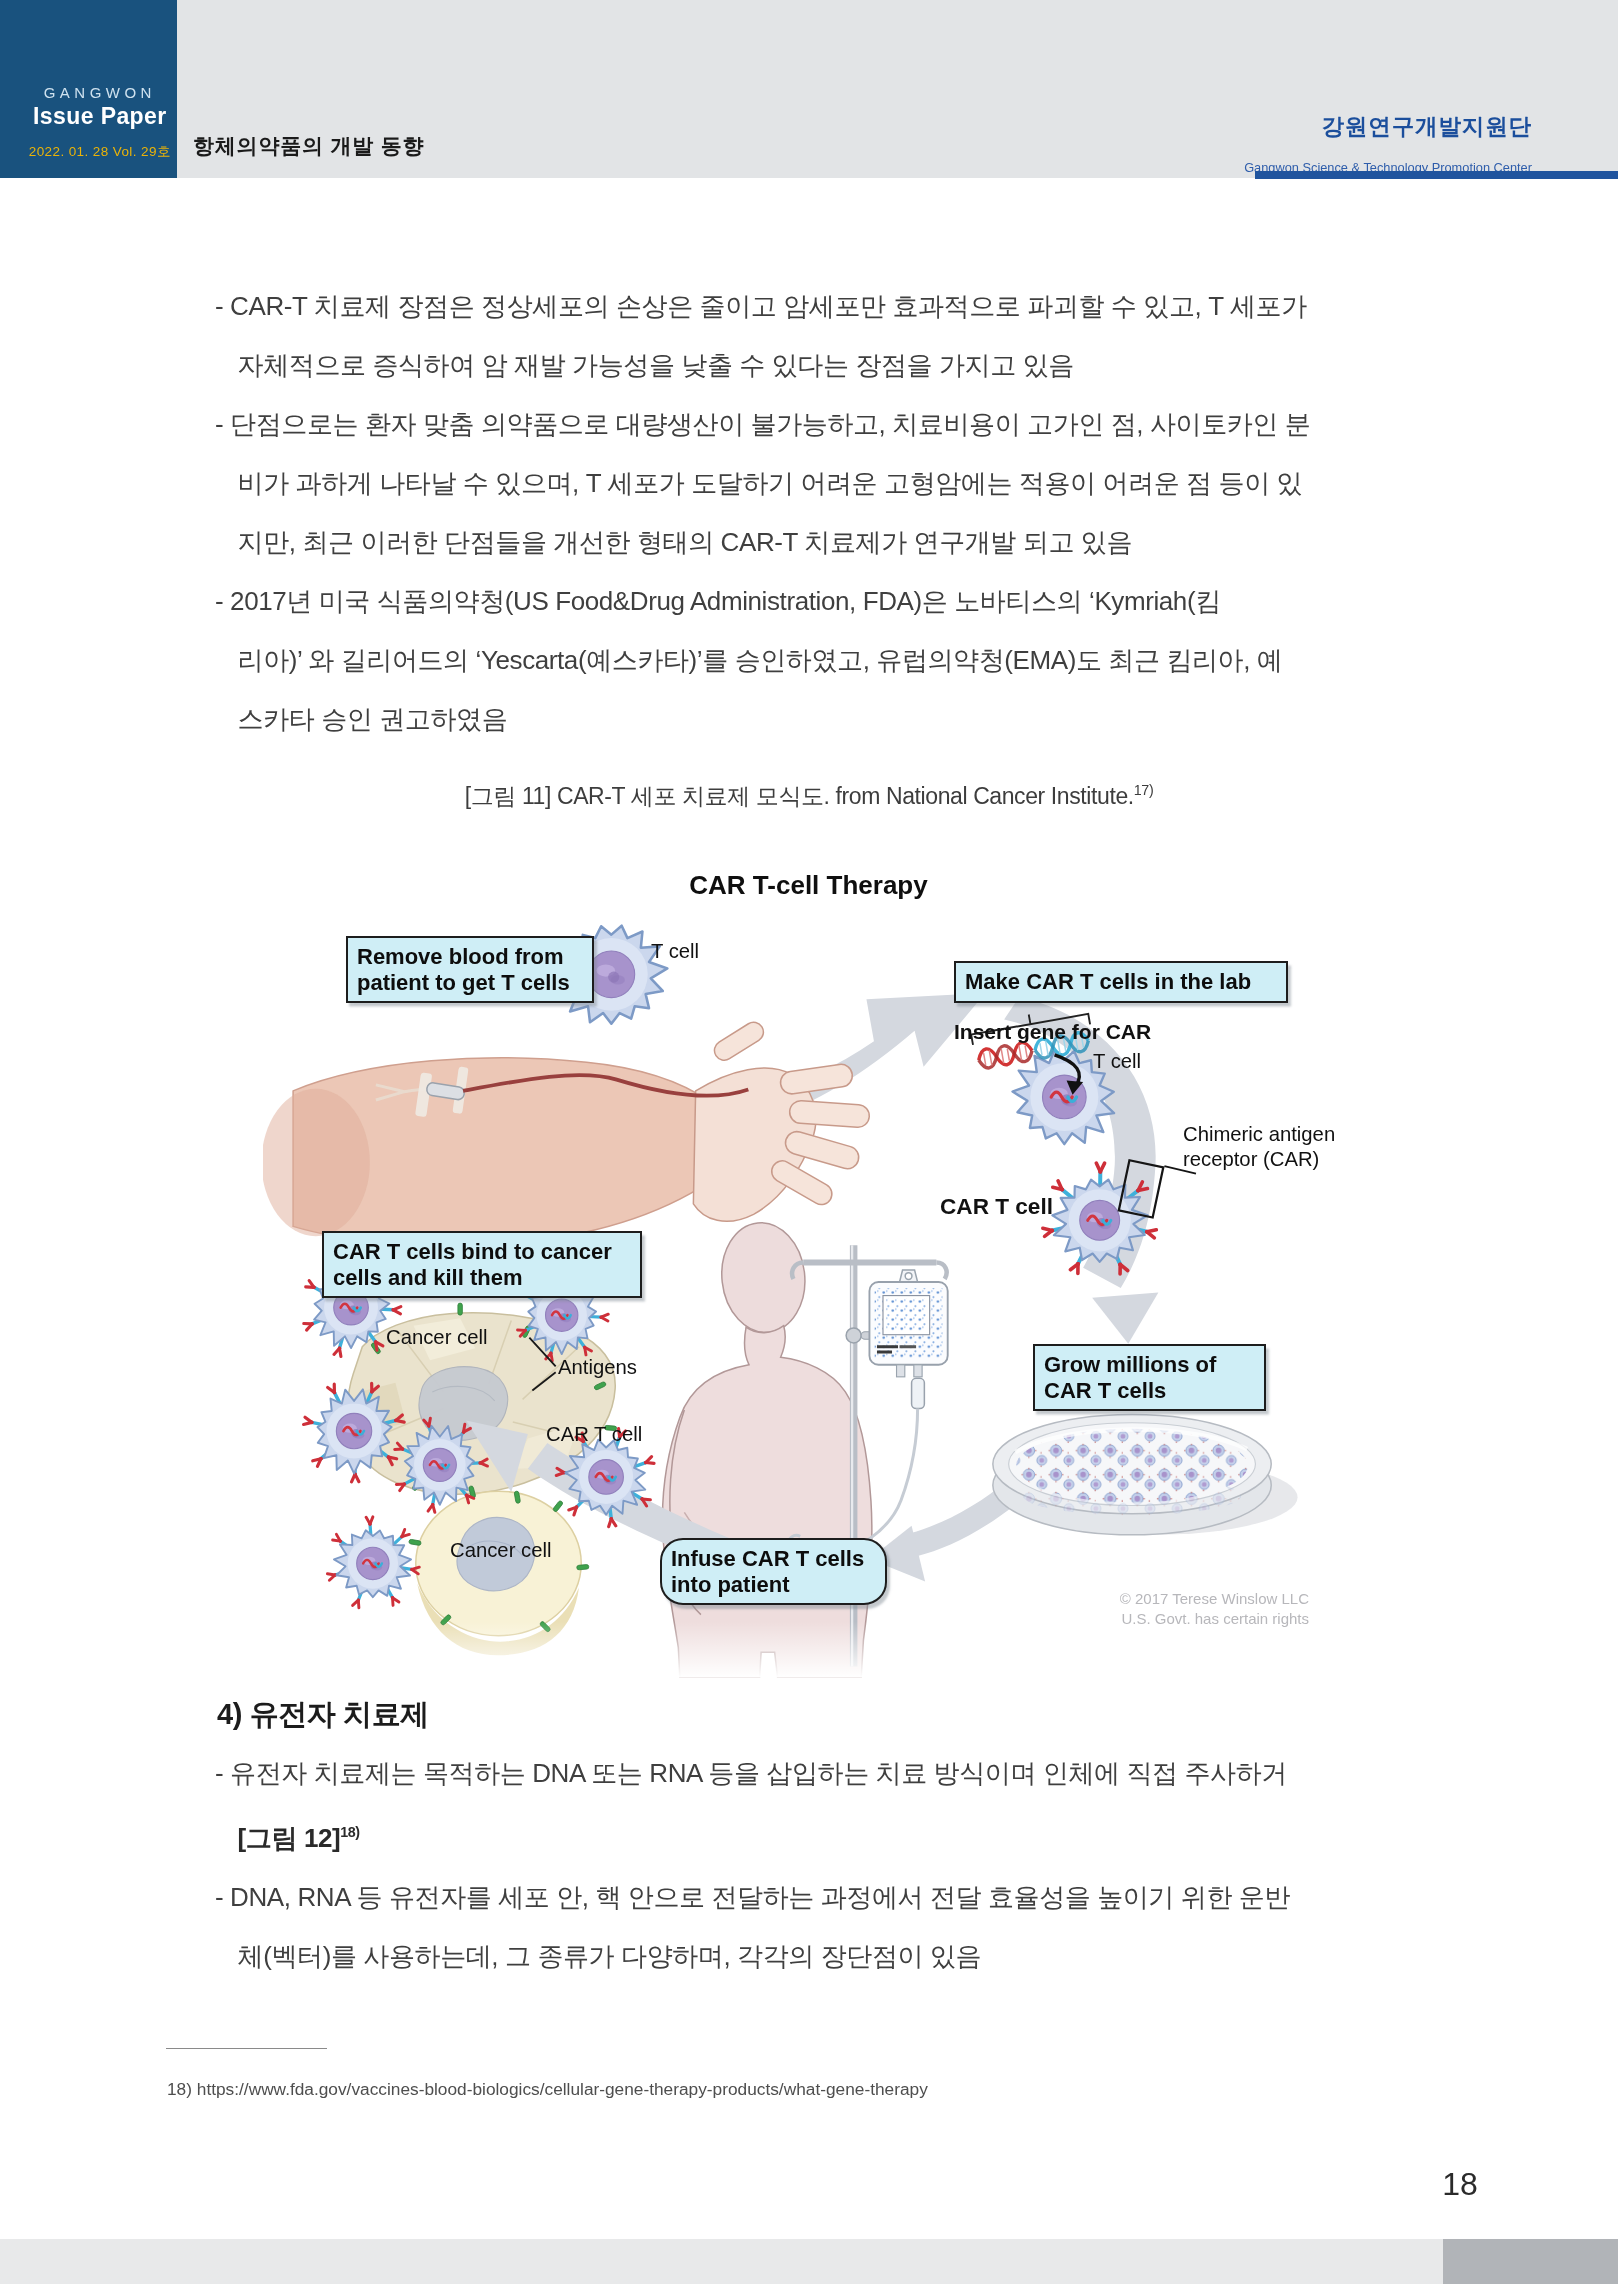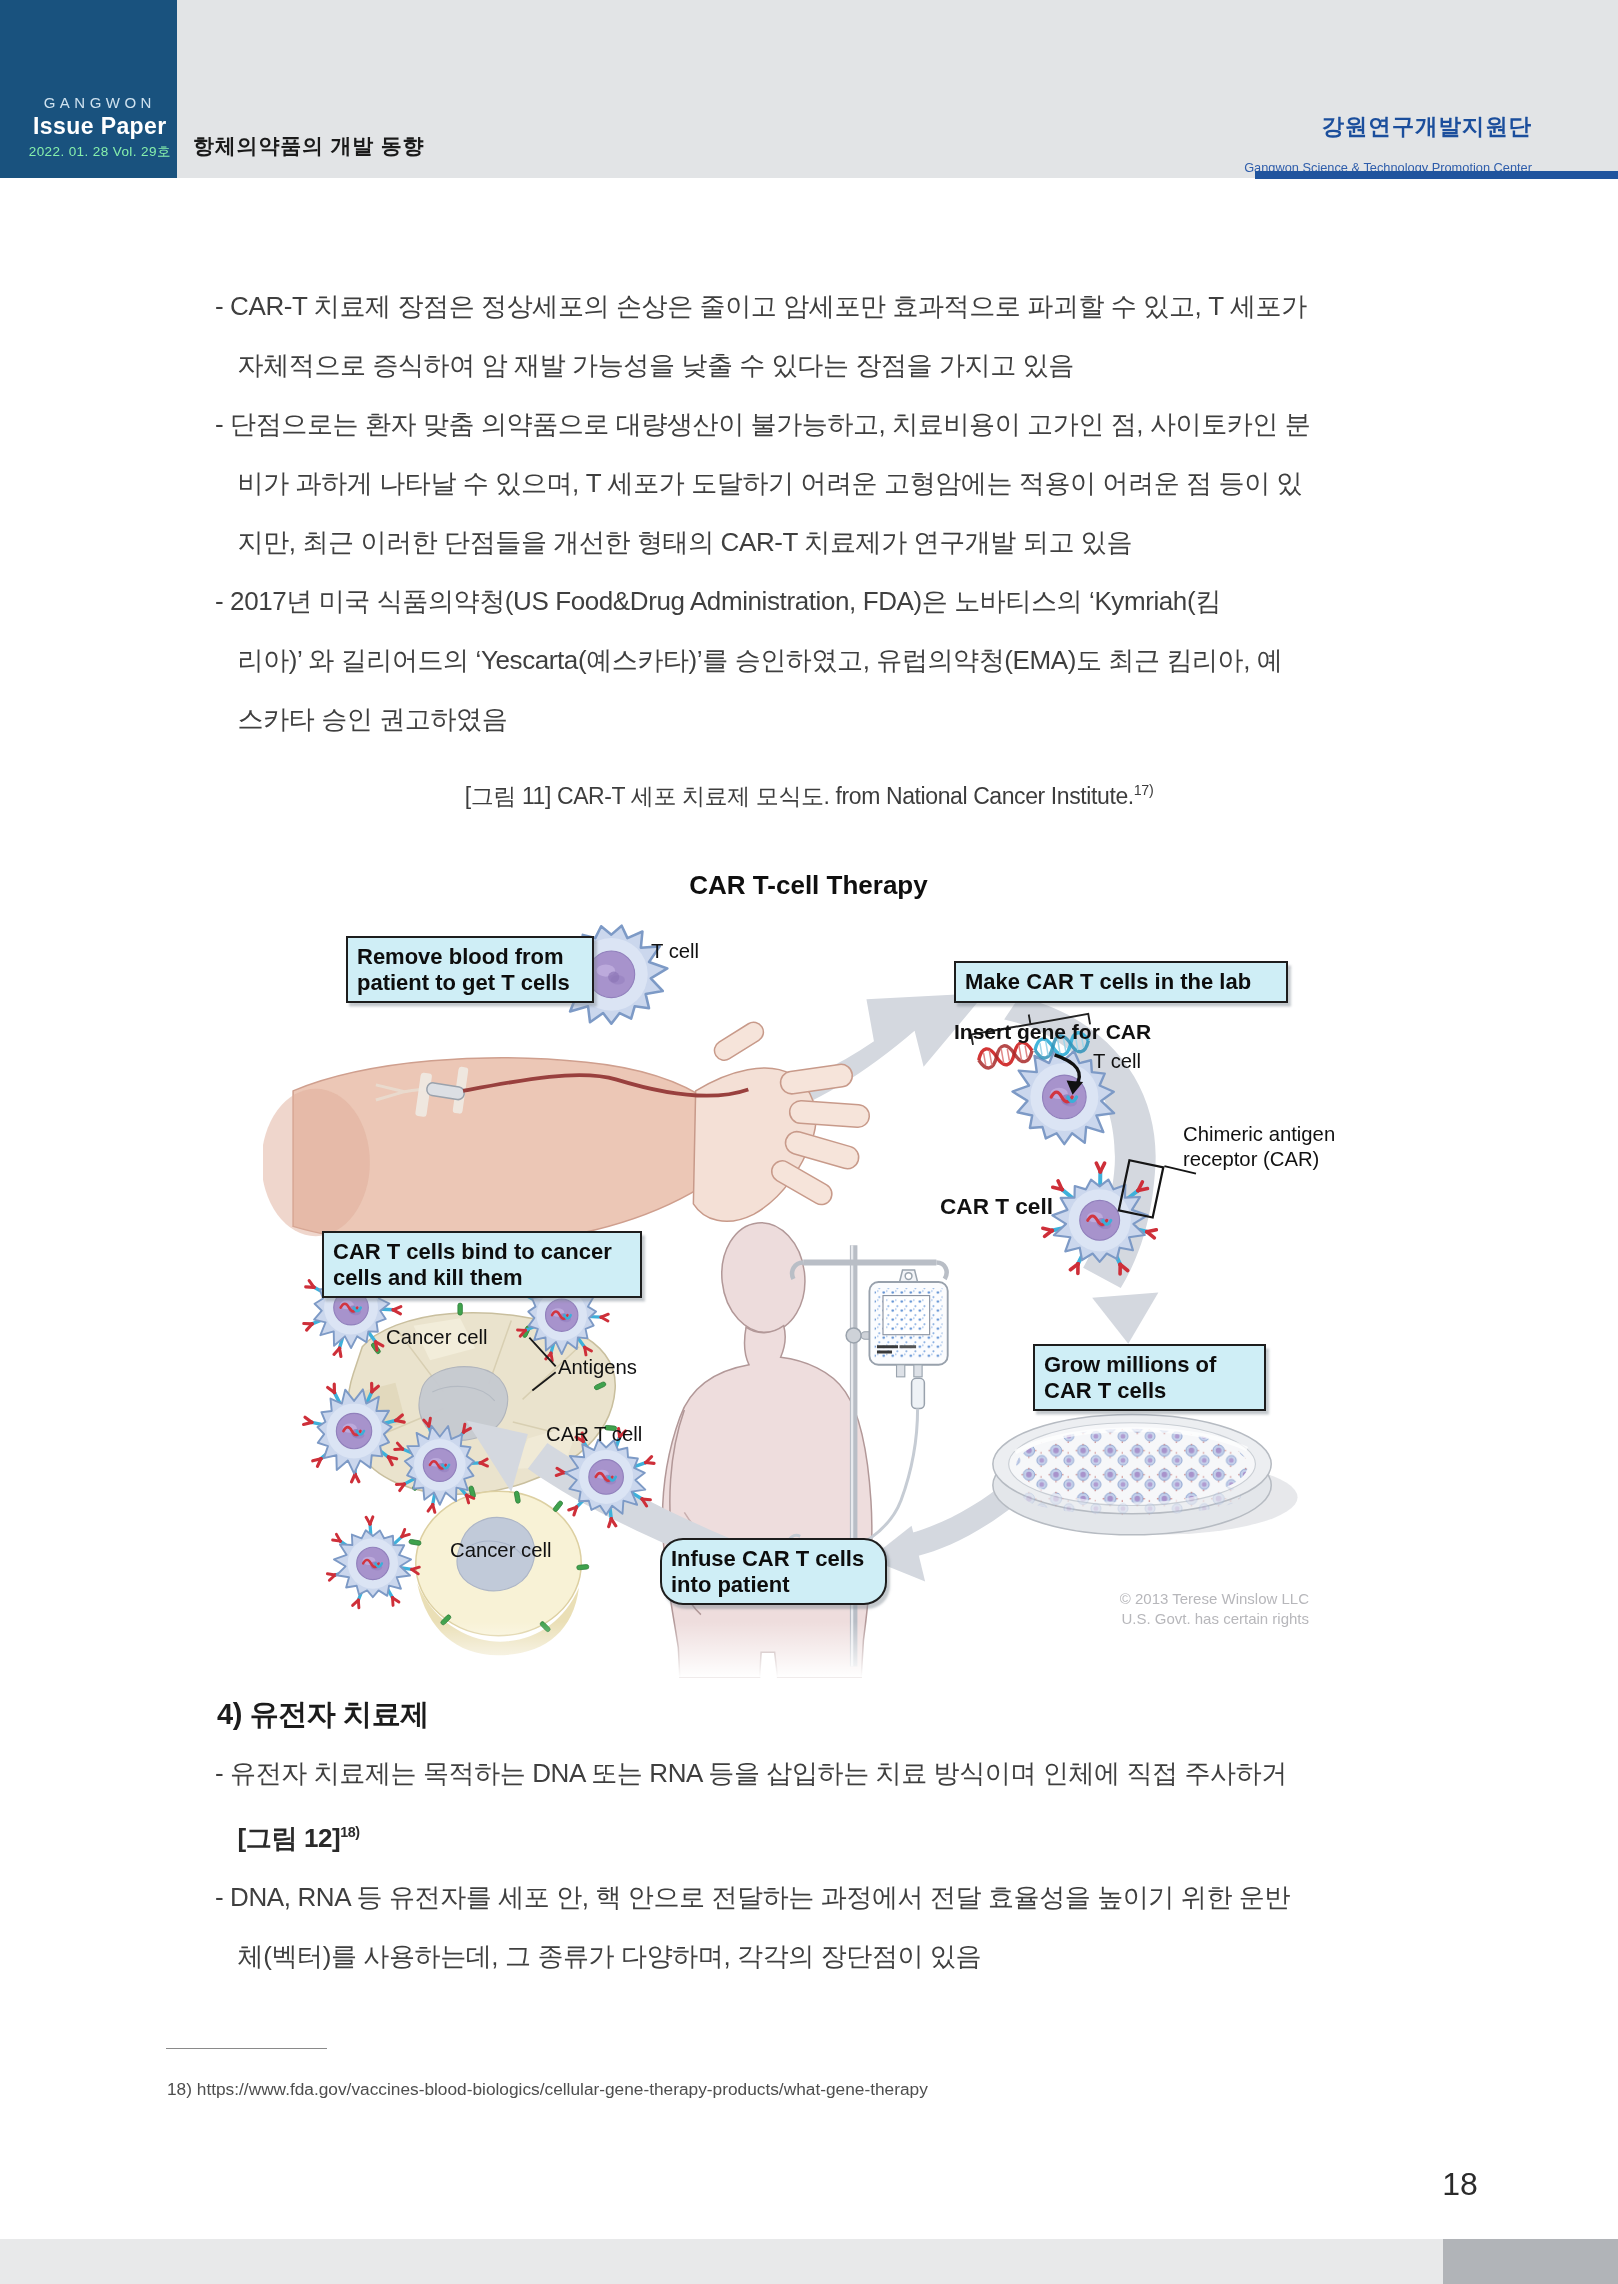--- a/index.html
+++ b/index.html
@@ -5,21 +5,21 @@
   html,body{margin:0;padding:0;background:#777;}
   .page{position:relative;width:1618px;height:2284px;background:#ffffff;overflow:hidden;
         font-family:"Liberation Sans","DejaVu Sans",sans-serif;}
   
   .header{position:absolute;left:0;top:0;width:1618px;height:178px;background:#e2e4e6;}
   .brand{position:absolute;left:0;top:0;width:177px;height:178px;background:#19527e;
          display:flex;flex-direction:column;justify-content:flex-end;align-items:center;
          padding-bottom:16.6px;padding-left:22.6px;box-sizing:border-box;}
   .brand-top{font-size:15px;letter-spacing:4.5px;color:#cfe2ef;font-weight:500;}
   .brand-main{font-size:23px;font-weight:700;color:#ffffff;margin-top:2.3px;letter-spacing:0.4px;}
-  .brand-sub{font-size:13.5px;color:#86efac;margin-top:3px;letter-spacing:0.4px;}
+  .brand-sub{font-size:13.5px;color:#eab308;margin-top:13px;letter-spacing:0.4px;}
   .doc-title{position:absolute;left:193px;top:132px;font-size:21px;font-weight:600;color:#1a1a1a;letter-spacing:0.8px;}
   .org{position:absolute;right:86px;top:111px;text-align:right;}
   .org-kr{font-size:22.6px;font-weight:700;color:#1b4e9c;letter-spacing:0.8px;}
   .org-en{font-size:12.8px;color:#2e5dab;margin-top:18px;}
   .header-bar{position:absolute;left:1255px;top:171px;width:363px;height:8.3px;background:#20549e;}
   
   .textblock{position:absolute;left:215px;width:1340px;color:#3f3f3f;}
   .ln{font-size:26px;line-height:59px;white-space:nowrap;letter-spacing:-0.4px;}
   .ind{padding-left:22.6px;}
   .caption{position:absolute;left:0;top:781px;width:1618px;text-align:center;
@@ -568,21 +568,21 @@
       <span style="display:block">Chimeric antigen</span>
       <span style="display:block">receptor (CAR)</span>
     </div>
     <div class="flabel fbold" style="left:677px;top:329px;">CAR T cell</div>
     <div class="flabel" style="left:123px;top:461px;">Cancer cell</div>
     <div class="flabel" style="left:295px;top:491px;">Antigens</div>
     <div class="flabel" style="left:283px;top:558px;">CAR T cell</div>
     <div class="flabel" style="left:187px;top:674px;">Cancer cell</div>
 
     <div class="credit">
-      <span style="display:block">© 2013 Terese Winslow LLC</span>
+      <span style="display:block">© 2017 Terese Winslow LLC</span>
       <span style="display:block">U.S. Govt. has certain rights</span>
     </div>
   </div>
 
   <div class="sec-head">4) 유전자 치료제</div>
 
   <div class="textblock" style="top:1744px;">
     <div class="ln">- 유전자 치료제는 목적하는 DNA 또는 RNA 등을 삽입하는 치료 방식이며 인체에 직접 주사하거</div>
     <div class="ln ind fig12">
       <span>[그림 12]</span><sup>18)</sup>

